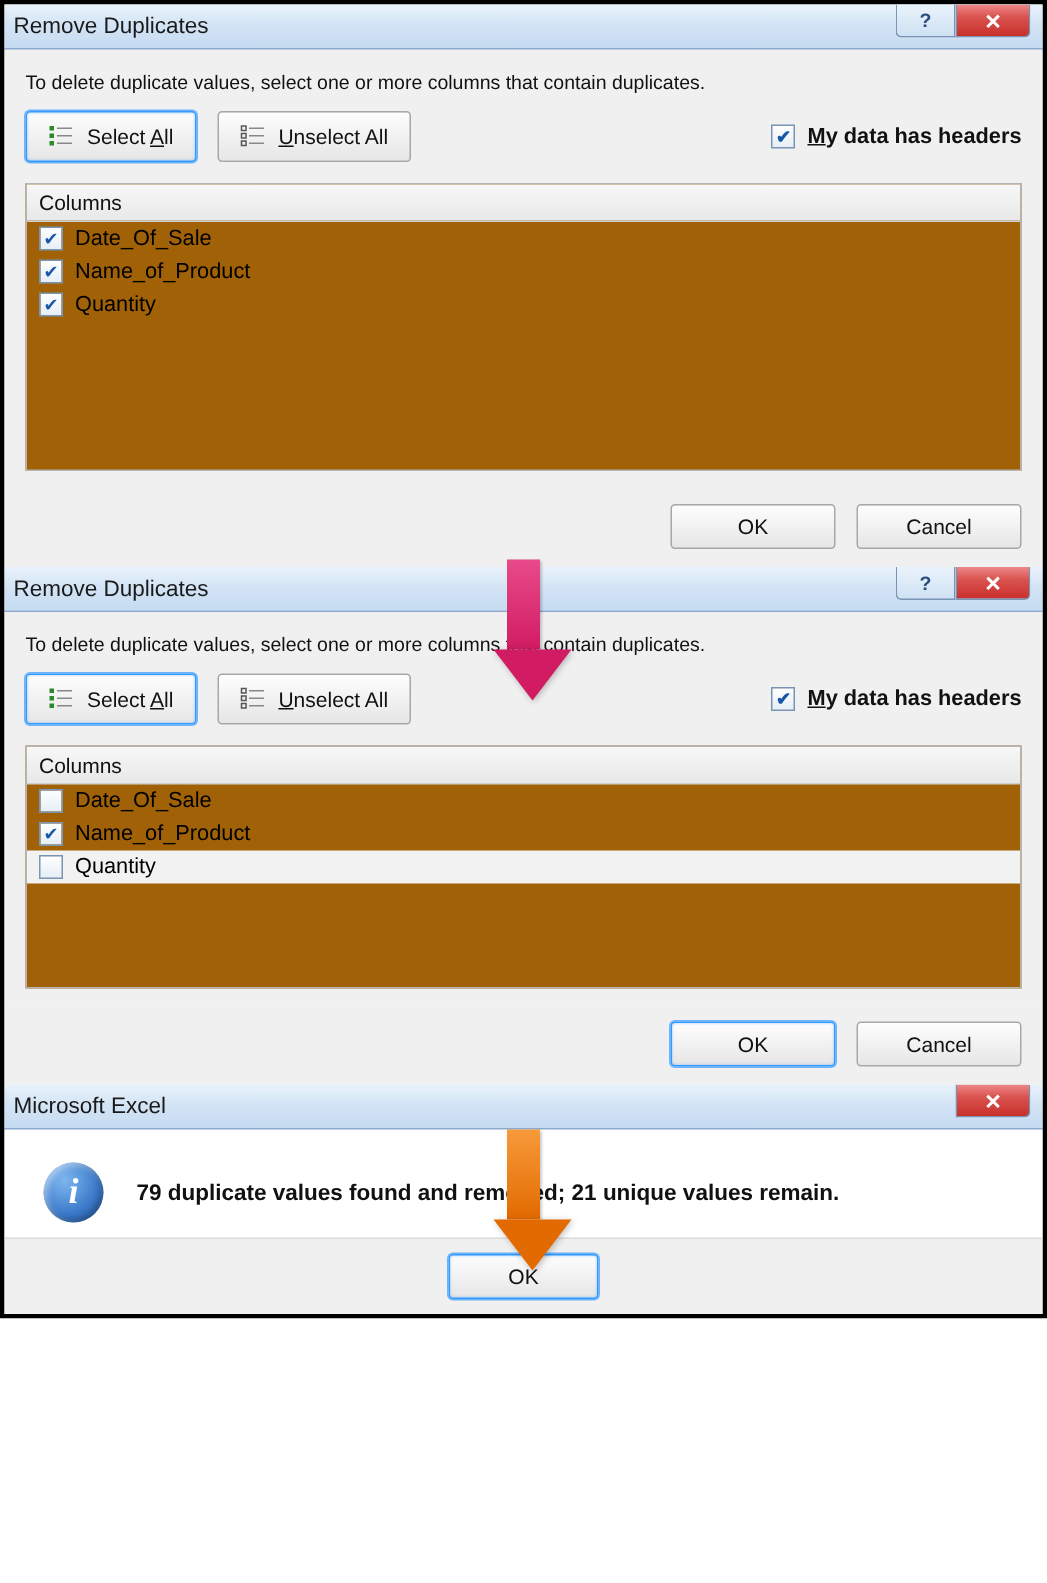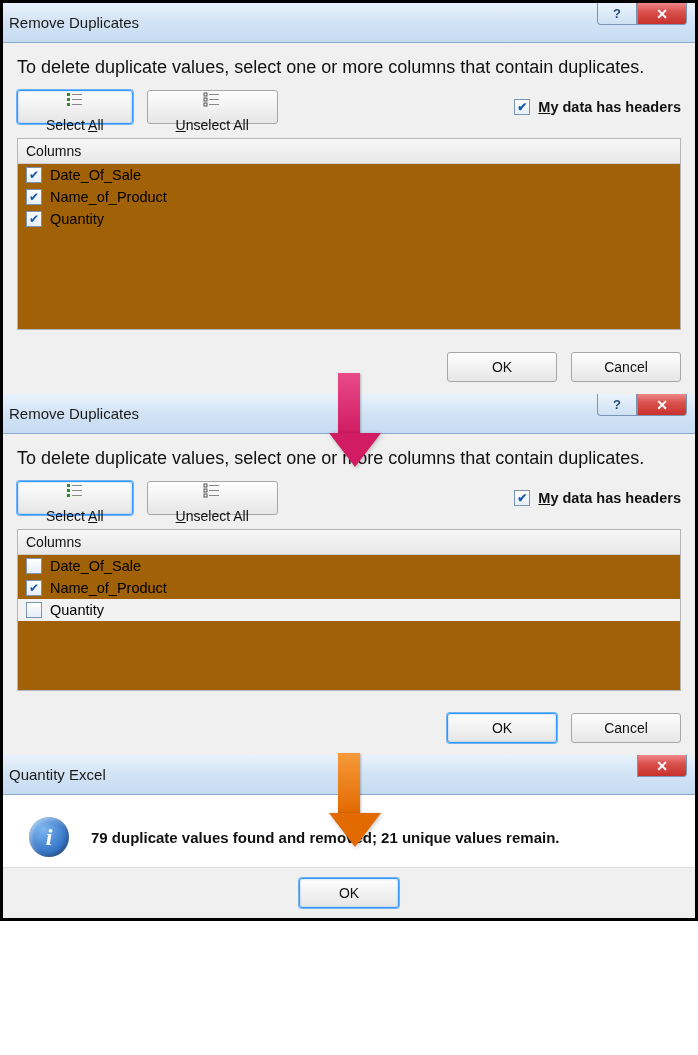--- a/index.html
+++ b/index.html
@@ -10,21 +10,21 @@
     background: #fff;
     width: 698px;
   }
   .outer {
     border: 3px solid #000;
     width: 698px;
     position: relative;
   }
   
   .titlebar {
-    height: 40px;
+    height: 30px;
     background: linear-gradient(to bottom, #e9f2fb 0%, #d2e3f5 50%, #c6dbf1 100%);
     border-bottom: 1px solid #8aa9cc;
     display: flex;
     align-items: center;
     padding-left: 6px;
     position: relative;
     font-size: 15px;
     color: #1a1a1a;
   }
   .titlebar .controls {
@@ -59,43 +59,42 @@
   .close-x {
     font-size: 14px;
     font-weight: bold;
   }
   
   .dialog-body {
     background: #f0f0f0;
     padding: 14px 14px 12px 14px;
   }
   .instr {
-    font-size: 18px;
+    font-size: 13px;
     margin-bottom: 12px;
     color: #111;
   }
   .toolbar-row {
     display: flex;
     align-items: center;
     gap: 14px;
     margin-bottom: 14px;
   }
   .win-btn {
     height: 34px;
-    padding: 0 28px;
+    padding: 0 14px;
     background: linear-gradient(to bottom, #fdfdfd 0%, #f3f3f3 45%, #e6e6e6 100%);
     border: 1px solid #a7a7a7;
     border-radius: 3px;
     display: inline-flex;
     align-items: center;
     gap: 8px;
     font-size: 14px;
     color: #111;
     cursor: pointer;
-    flex-direction: column;
   }
   .win-btn.focused {
     border-color: #3399ff;
     box-shadow: 0 0 0 1px rgba(51,153,255,.7), inset 0 0 2px rgba(51,153,255,.5);
   }
   .btn-txt u { text-decoration: underline; }
   .btn-glyph {
     width: 18px;
     height: 18px;
     display: inline-flex;
@@ -387,21 +386,21 @@
 
   <div class="arrow-wrap" style="top:750px;">
     <div class="arrow" style="--c1:#f79a3a; --c2:#e26a00;">
       <div class="shaft"></div>
       <div class="head"></div>
     </div>
   </div>
 
   <div>
     <div class="titlebar">
-      <span>Quantity Excel</span>
+      <span>Microsoft Excel</span>
       <div class="controls">
         <div class="ctrl-btn close-btn">
             <span class="close-x">✕</span>
           </div>
       </div>
     </div>
     <div class="msgbody">
       <div class="info-icon">i</div>
       <div class="msgtext">79 duplicate values found and removed; 21 unique values remain.</div>
     </div>

